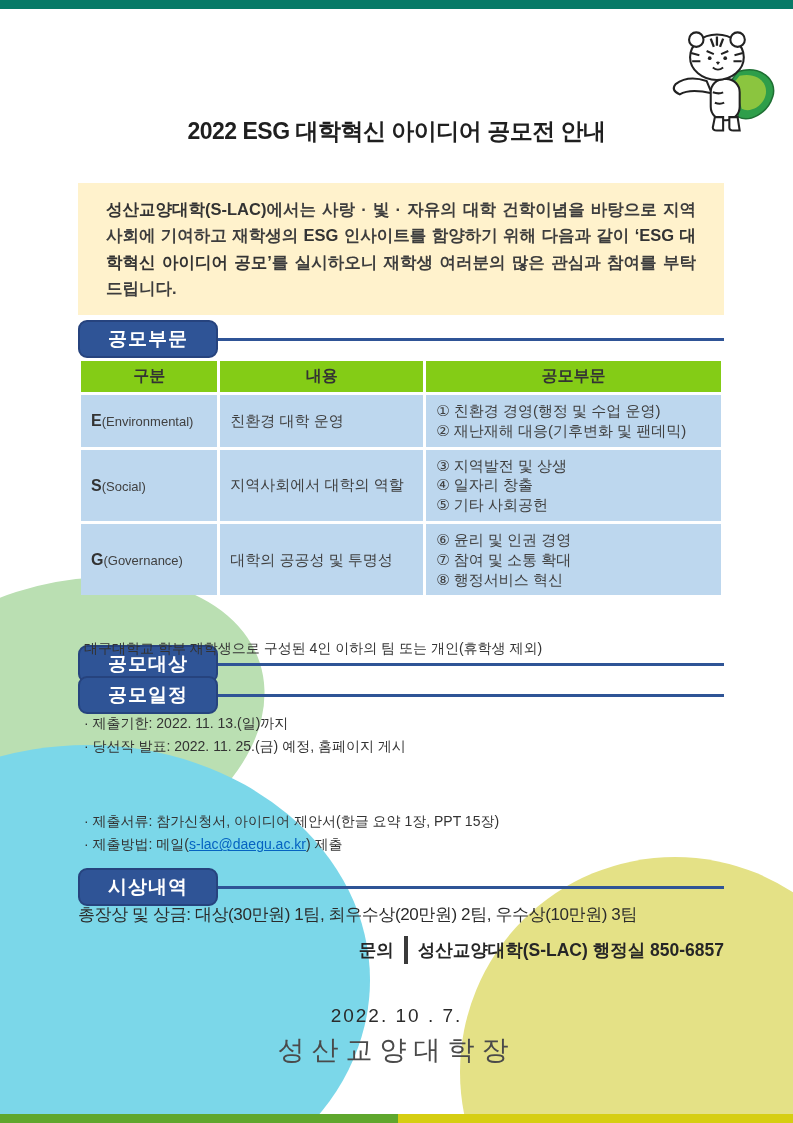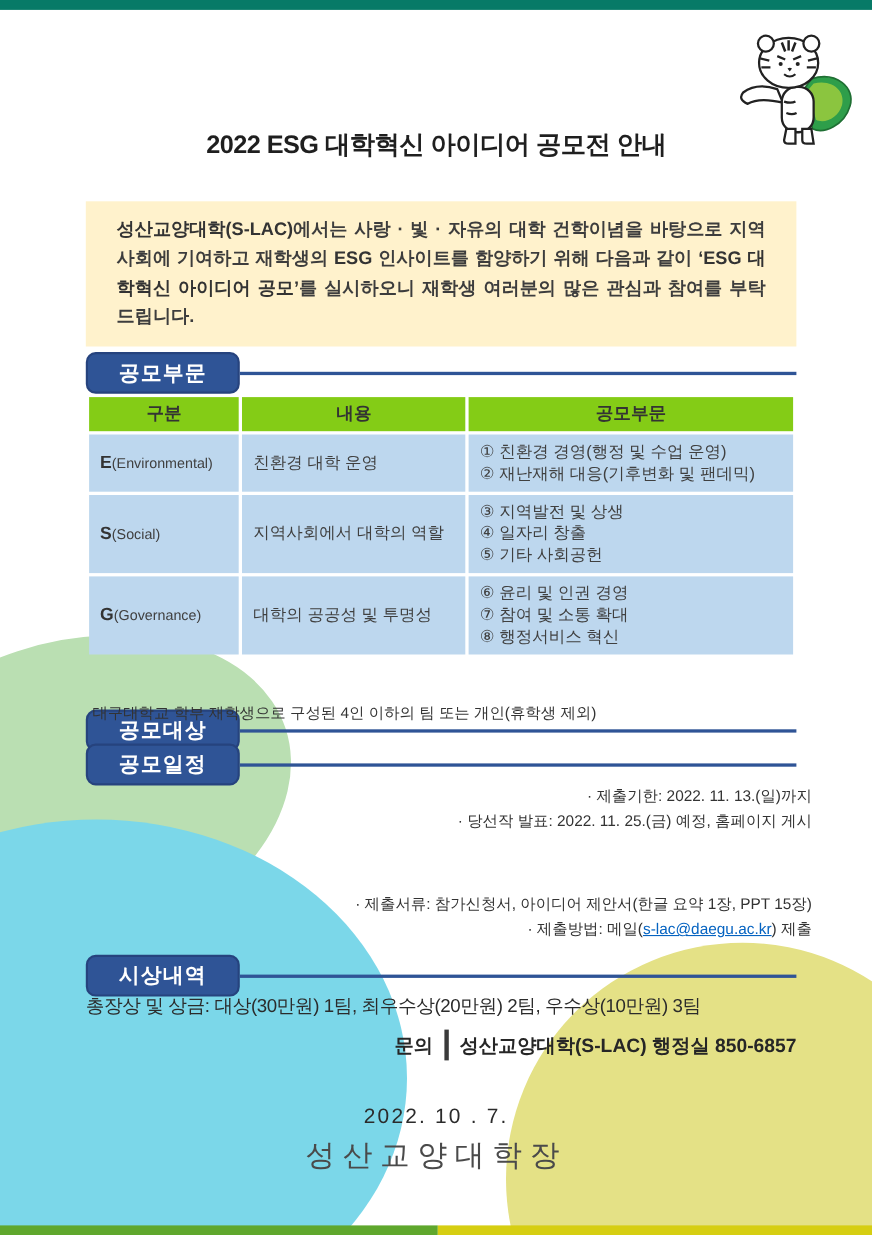--- a/index.html
+++ b/index.html
@@ -36,21 +36,21 @@
   .tbl td{background:#BDD7EE;font-size:15px;color:#404040;padding:6px 10px;line-height:1.32;vertical-align:middle;}
   .col1{width:21.5%;} .col2{width:32%;} .col3{width:46.5%;}
   .cat{white-space:nowrap;}
   .cat .letter{font-weight:bold;font-size:16px;color:#333;}
   .cat .rest{font-size:13px;}
   
   .plain{left:84px;right:55px;font-size:14px;color:#333;}
   .t-elig{top:640px;}
   .bullets{line-height:1.45;}
   .b-sched{top:710px;} .b-subm{top:808px;}
-  .bullets div{margin:3px 0;text-align:right;}
+  .bullets div{margin:3px 0;}
   .email-link{color:#0563C1;text-decoration:underline;}
   .award{top:903px;left:78px;right:52px;font-size:17px;color:#2b2b2b;letter-spacing:-0.4px;}
   .contact{top:936px;left:78px;right:69px;display:flex;justify-content:flex-end;align-items:center;gap:10px;
            font-weight:bold;font-size:17.5px;color:#262626;}
   .contact-sep{width:4px;height:28px;background:#3a3a3a;}
   .date{top:1005px;left:0;right:0;text-align:center;font-size:19px;color:#2b2b2b;letter-spacing:2px;}
   .signature{top:1032px;left:0;right:0;text-align:center;font-size:27px;color:#4a4a4a;letter-spacing:7px;
              font-family:"Liberation Serif","DejaVu Serif",serif;}
 </style>
 </head>

